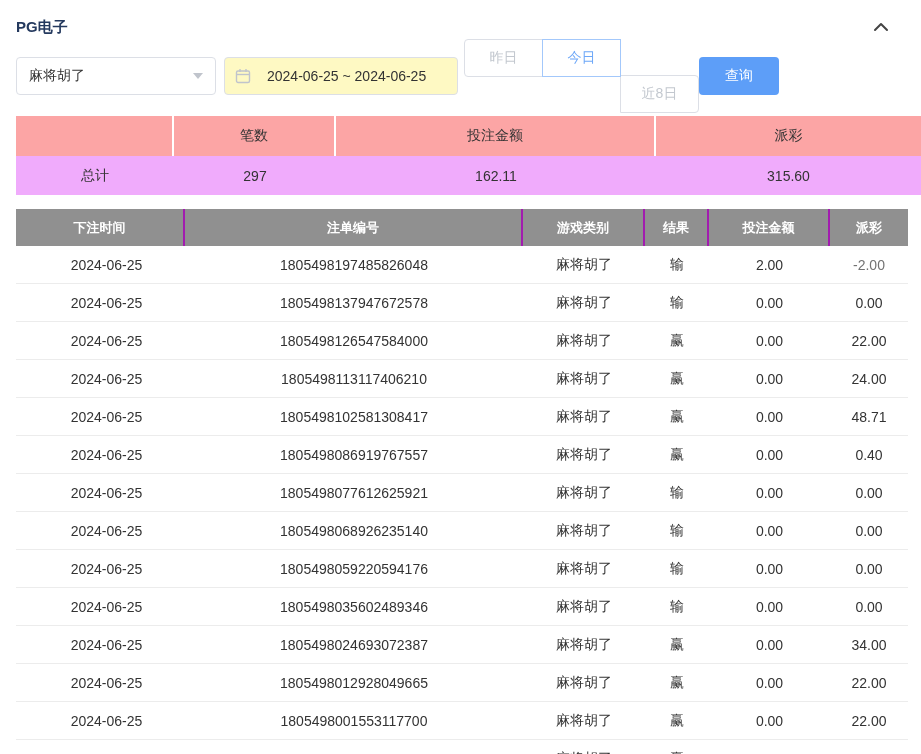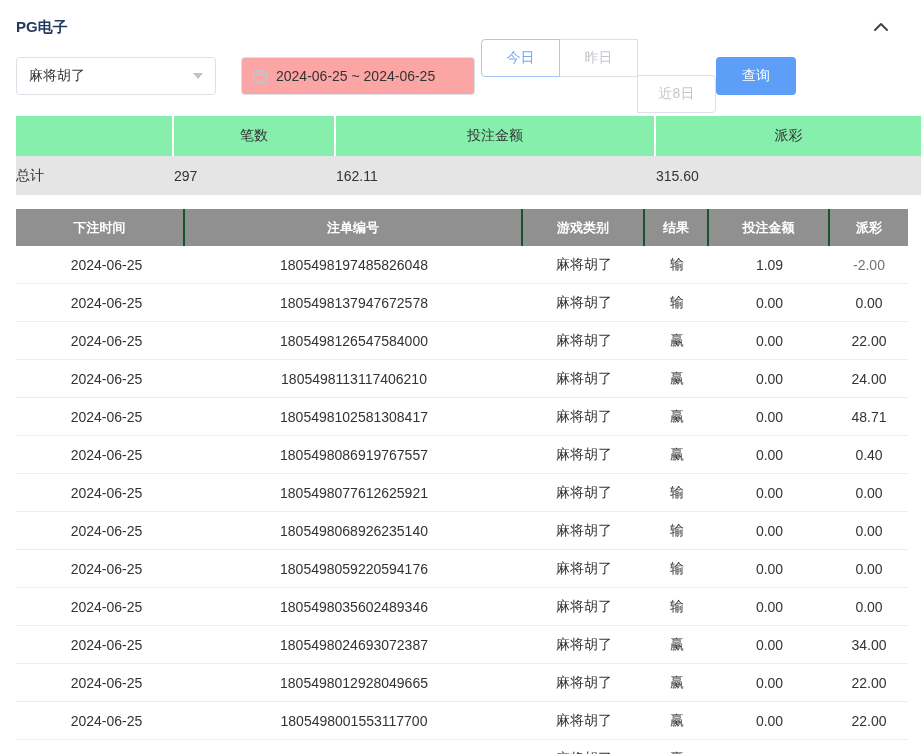--- a/index.html
+++ b/index.html
@@ -18,22 +18,22 @@
 
   
   .filter-bar { display: flex; align-items: center; margin-top: 19px; height: 38px; }
   .select-box {
     width: 200px; height: 38px; border: 1px solid #dcdfe6; border-radius: 4px;
     display: flex; align-items: center; justify-content: space-between;
     padding: 0 12px; font-size: 14px; color: #333; background: #fff; cursor: pointer;
   }
   .caret-down { width: 0; height: 0; border-left: 5px solid transparent; border-right: 5px solid transparent; border-top: 6px solid #c0c4cc; }
   .date-box {
-    margin-left: 25px; width: 234px; height: 38px; border: 1px solid #dcdfe6; border-radius: 4px;
-    display: flex; align-items: center; padding: 0 10px; font-size: 14px; color: #333; background: #fca5a5; cursor: pointer;
+    margin-left: 8px; width: 234px; height: 38px; border: 1px solid #dcdfe6; border-radius: 4px;
+    display: flex; align-items: center; padding: 0 10px; font-size: 14px; color: #333; background: #fef9c3; cursor: pointer; gap: 8px;
   }
   .date-box .cal { margin-right: 8px; display: flex; align-items: center; }
   .btn-group { display: flex; margin-left: 6px; }
   .qbtn {
     width: 79px; height: 38px; background: #fff; border: 1px solid #dcdfe6;
     font-size: 14px; color: #c3c8cf; cursor: pointer; margin-left: -1px; position: relative;
     font-family: inherit;
   }
   .qbtn:first-child { margin-left: 0; border-radius: 4px 0 0 4px; }
   .qbtn:last-child { border-radius: 0 4px 4px 0; margin-top: 36px; }
@@ -42,35 +42,35 @@
     margin-left: 0; width: 80px; height: 38px; border: none; border-radius: 4px;
     background: #5d9ef8; color: #fff; font-size: 14px; cursor: pointer; font-family: inherit;
   }
 
   
   table { border-collapse: separate; border-spacing: 0; }
   .summary { margin-top: 21px; width: 905px; table-layout: fixed; }
   .summary col.c1 { width: 158px; } .summary col.c2 { width: 162px; }
   .summary col.c3 { width: 320px; } .summary col.c4 { width: 265px; }
   .summary th {
-    background: #86efac; height: 40px; font-weight: normal; font-size: 14px;
+    background: #fca5a5; height: 40px; font-weight: normal; font-size: 14px;
     text-align: center; border-right: 2px solid #fff; color: #333;
   }
   .summary th:last-child { border-right: none; }
-  .summary td { height: 39px; text-align: left; font-size: 14px; background: #e5e5e5; }
+  .summary td { height: 39px; text-align: center; font-size: 14px; background: #f0abfc; }
 
   
   .table-wrap { display: flex; margin-top: 14px; }
   .bet-table { width: 892px; table-layout: fixed; }
   .bet-table col.c1 { width: 169px; } .bet-table col.c2 { width: 338px; }
   .bet-table col.c3 { width: 122px; } .bet-table col.c4 { width: 64px; }
   .bet-table col.c5 { width: 121px; } .bet-table col.c6 { width: 78px; }
   .bet-table th {
     background: #909090; color: #fff; height: 37px; font-size: 13px; font-weight: bold;
-    text-align: center; border-right: 2px solid #14532d;
+    text-align: center; border-right: 2px solid #a21caf;
   }
   .bet-table th:last-child { border-right: none; }
   .bet-table td {
     height: 38px; font-size: 14px; text-align: center;
     border-bottom: 1px solid #ececec; background: #fff; color: #333;
   }
   .bet-table td:first-child { text-align: center; padding-left: 12px; }
   .bet-table td.neg { color: #737373; }
   .scroll-gutter { width: 13px; background: #fff; }
 </style>
@@ -102,22 +102,22 @@
           <rect x="1.5" y="3" width="13" height="11.5" rx="1.5" fill="none" stroke="#c0c4cc" stroke-width="1.4"></rect>
           <line x1="1.5" y1="6.5" x2="14.5" y2="6.5" stroke="#c0c4cc" stroke-width="1.4"></line>
           <line x1="5" y1="1" x2="5" y2="4" stroke="#c0c4cc" stroke-width="1.4"></line>
           <line x1="11" y1="1" x2="11" y2="4" stroke="#c0c4cc" stroke-width="1.4"></line>
         </svg>
       </span>
       <span>2024-06-25 ~ 2024-06-25</span>
     </div>
 
     <div class="btn-group">
+      <button class="qbtn">昨日</button>
       <button class="qbtn active">今日</button>
-      <button class="qbtn">昨日</button>
       <button class="qbtn">近8日</button>
     </div>
 
     <button class="search-btn">查询</button>
   </div>
 
   <table class="summary">
     <colgroup>
         <col class="c1">
         <col class="c2">
@@ -159,21 +159,21 @@
           <th>投注金额</th>
           <th>派彩</th>
         </tr>
       </thead>
       <tbody>
           <tr>
             <td>2024-06-25</td>
             <td>1805498197485826048</td>
             <td>麻将胡了</td>
             <td>输</td>
-            <td>1.09</td>
+            <td>2.00</td>
             <td class="neg">-2.00</td>
           </tr>
           <tr>
             <td>2024-06-25</td>
             <td>1805498137947672578</td>
             <td>麻将胡了</td>
             <td>输</td>
             <td>0.00</td>
             <td>0.00</td>
           </tr>

